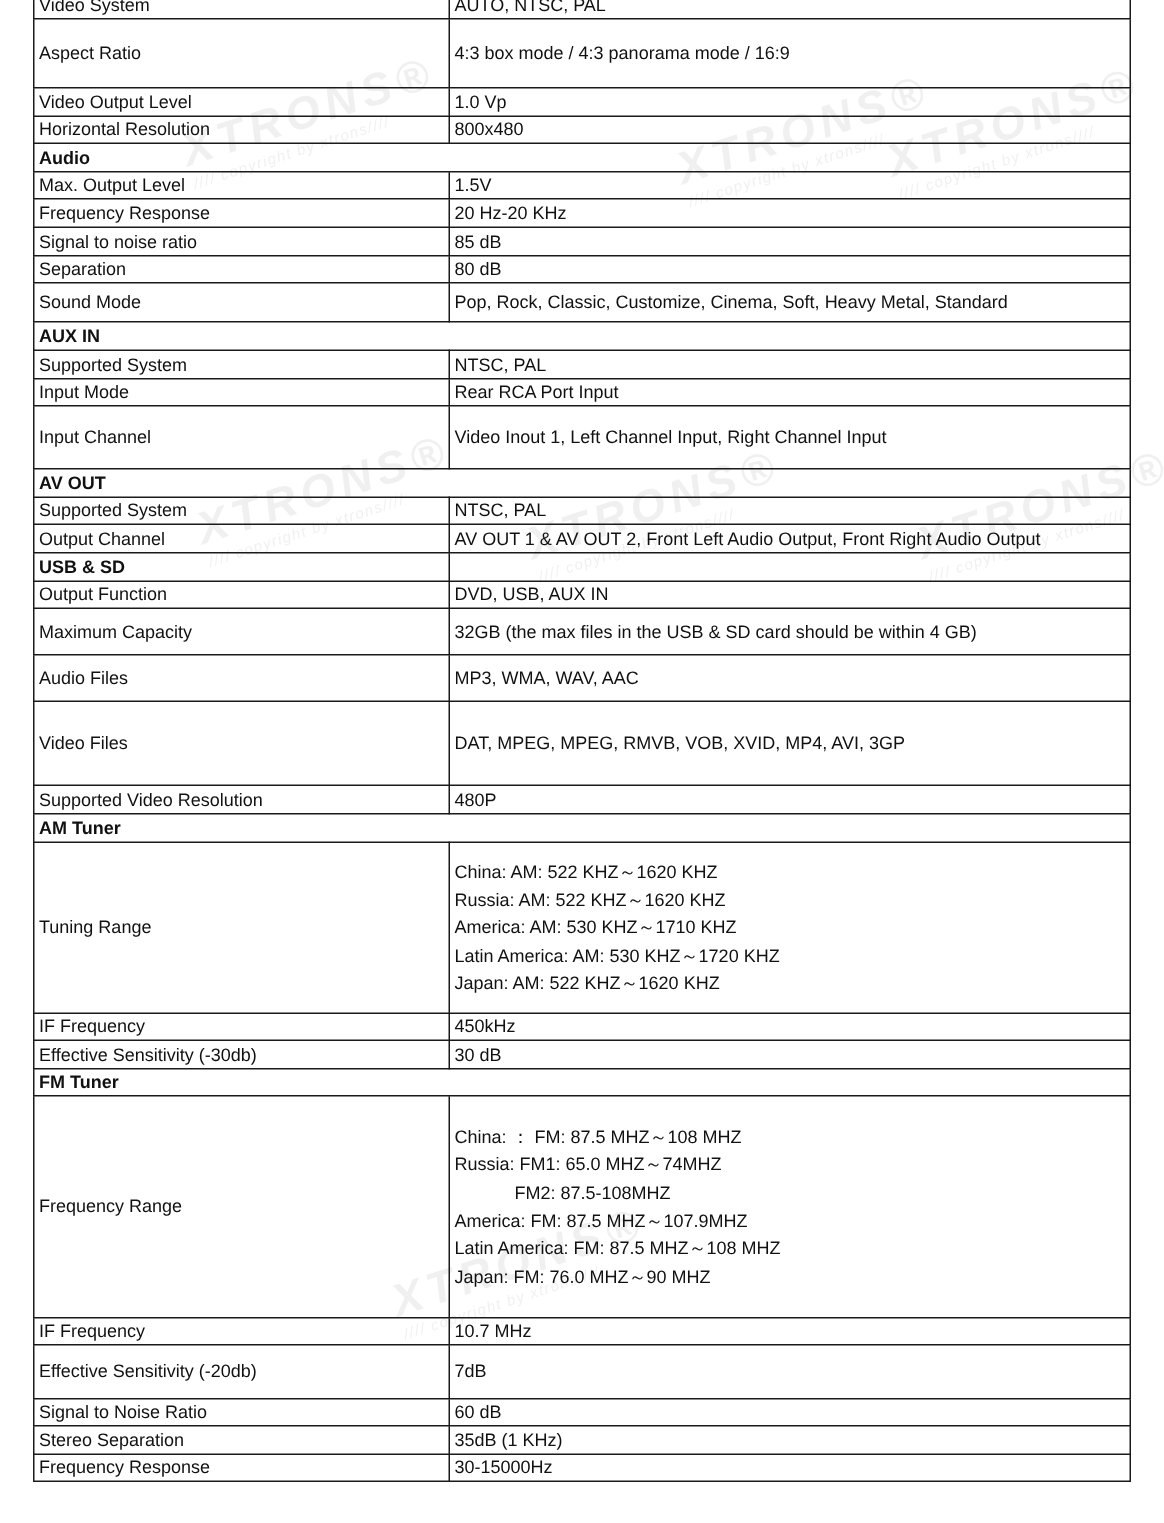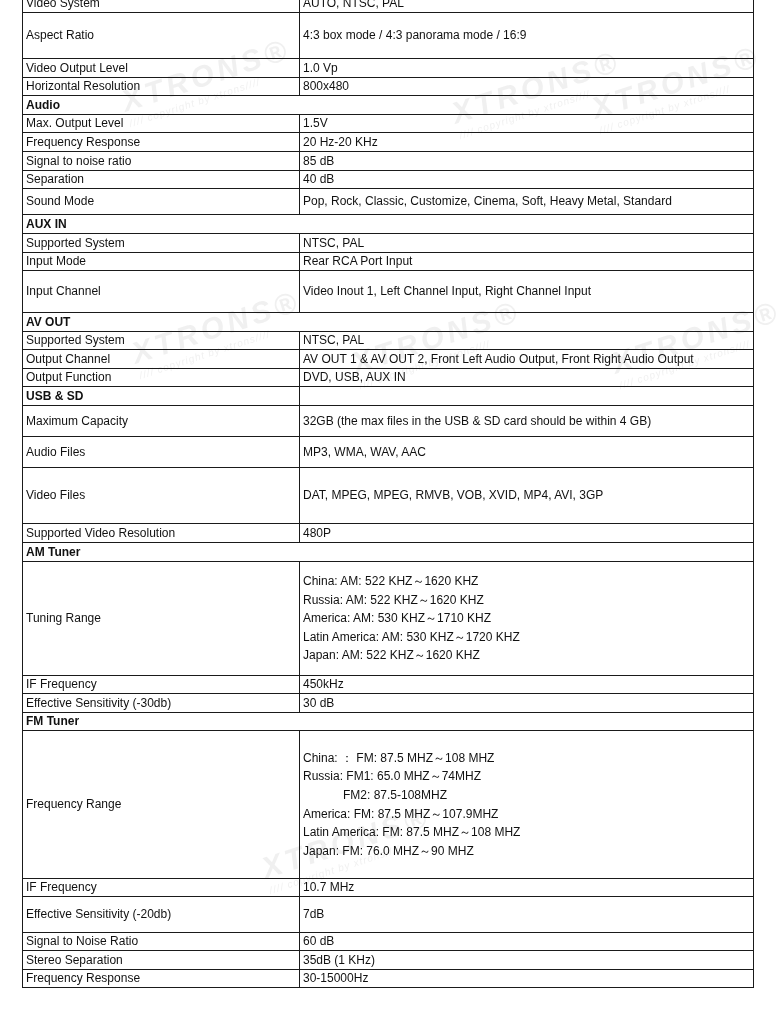--- a/index.html
+++ b/index.html
@@ -83,21 +83,21 @@
       <tr style="height: 19px;">
         <td>Frequency Response</td>
         <td>20 Hz-20 KHz</td>
       </tr>
       <tr style="height: 19px;">
         <td>Signal to noise ratio</td>
         <td>85 dB</td>
       </tr>
       <tr style="height: 18px;">
         <td>Separation</td>
-        <td>40 dB</td>
+        <td>80 dB</td>
       </tr>
       <tr style="height: 26px;">
         <td>Sound Mode</td>
         <td>Pop, Rock, Classic, Customize, Cinema, Soft, Heavy Metal, Standard</td>
       </tr>
       <tr style="height: 19px;">
         <td class="section" colspan="2">AUX IN</td>
       </tr>
       <tr style="height: 19px;">
         <td>Supported System</td>
@@ -115,27 +115,27 @@
         <td class="section" colspan="2">AV OUT</td>
       </tr>
       <tr style="height: 18px;">
         <td>Supported System</td>
         <td>NTSC, PAL</td>
       </tr>
       <tr style="height: 19px;">
         <td>Output Channel</td>
         <td>AV OUT 1 &amp; AV OUT 2, Front Left Audio Output, Front Right Audio Output</td>
       </tr>
+      <tr style="height: 19px;">
+        <td class="section">USB &amp; SD</td>
+        <td></td>
+      </tr>
       <tr style="height: 18px;">
         <td>Output Function</td>
         <td>DVD, USB, AUX IN</td>
-      </tr>
-      <tr style="height: 19px;">
-        <td class="section">USB &amp; SD</td>
-        <td></td>
       </tr>
       <tr style="height: 31px;">
         <td>Maximum Capacity</td>
         <td>32GB (the max files in the USB &amp; SD card should be within 4 GB)</td>
       </tr>
       <tr style="height: 31px;">
         <td>Audio Files</td>
         <td>MP3, WMA, WAV, AAC</td>
       </tr>
       <tr style="height: 56px;">

